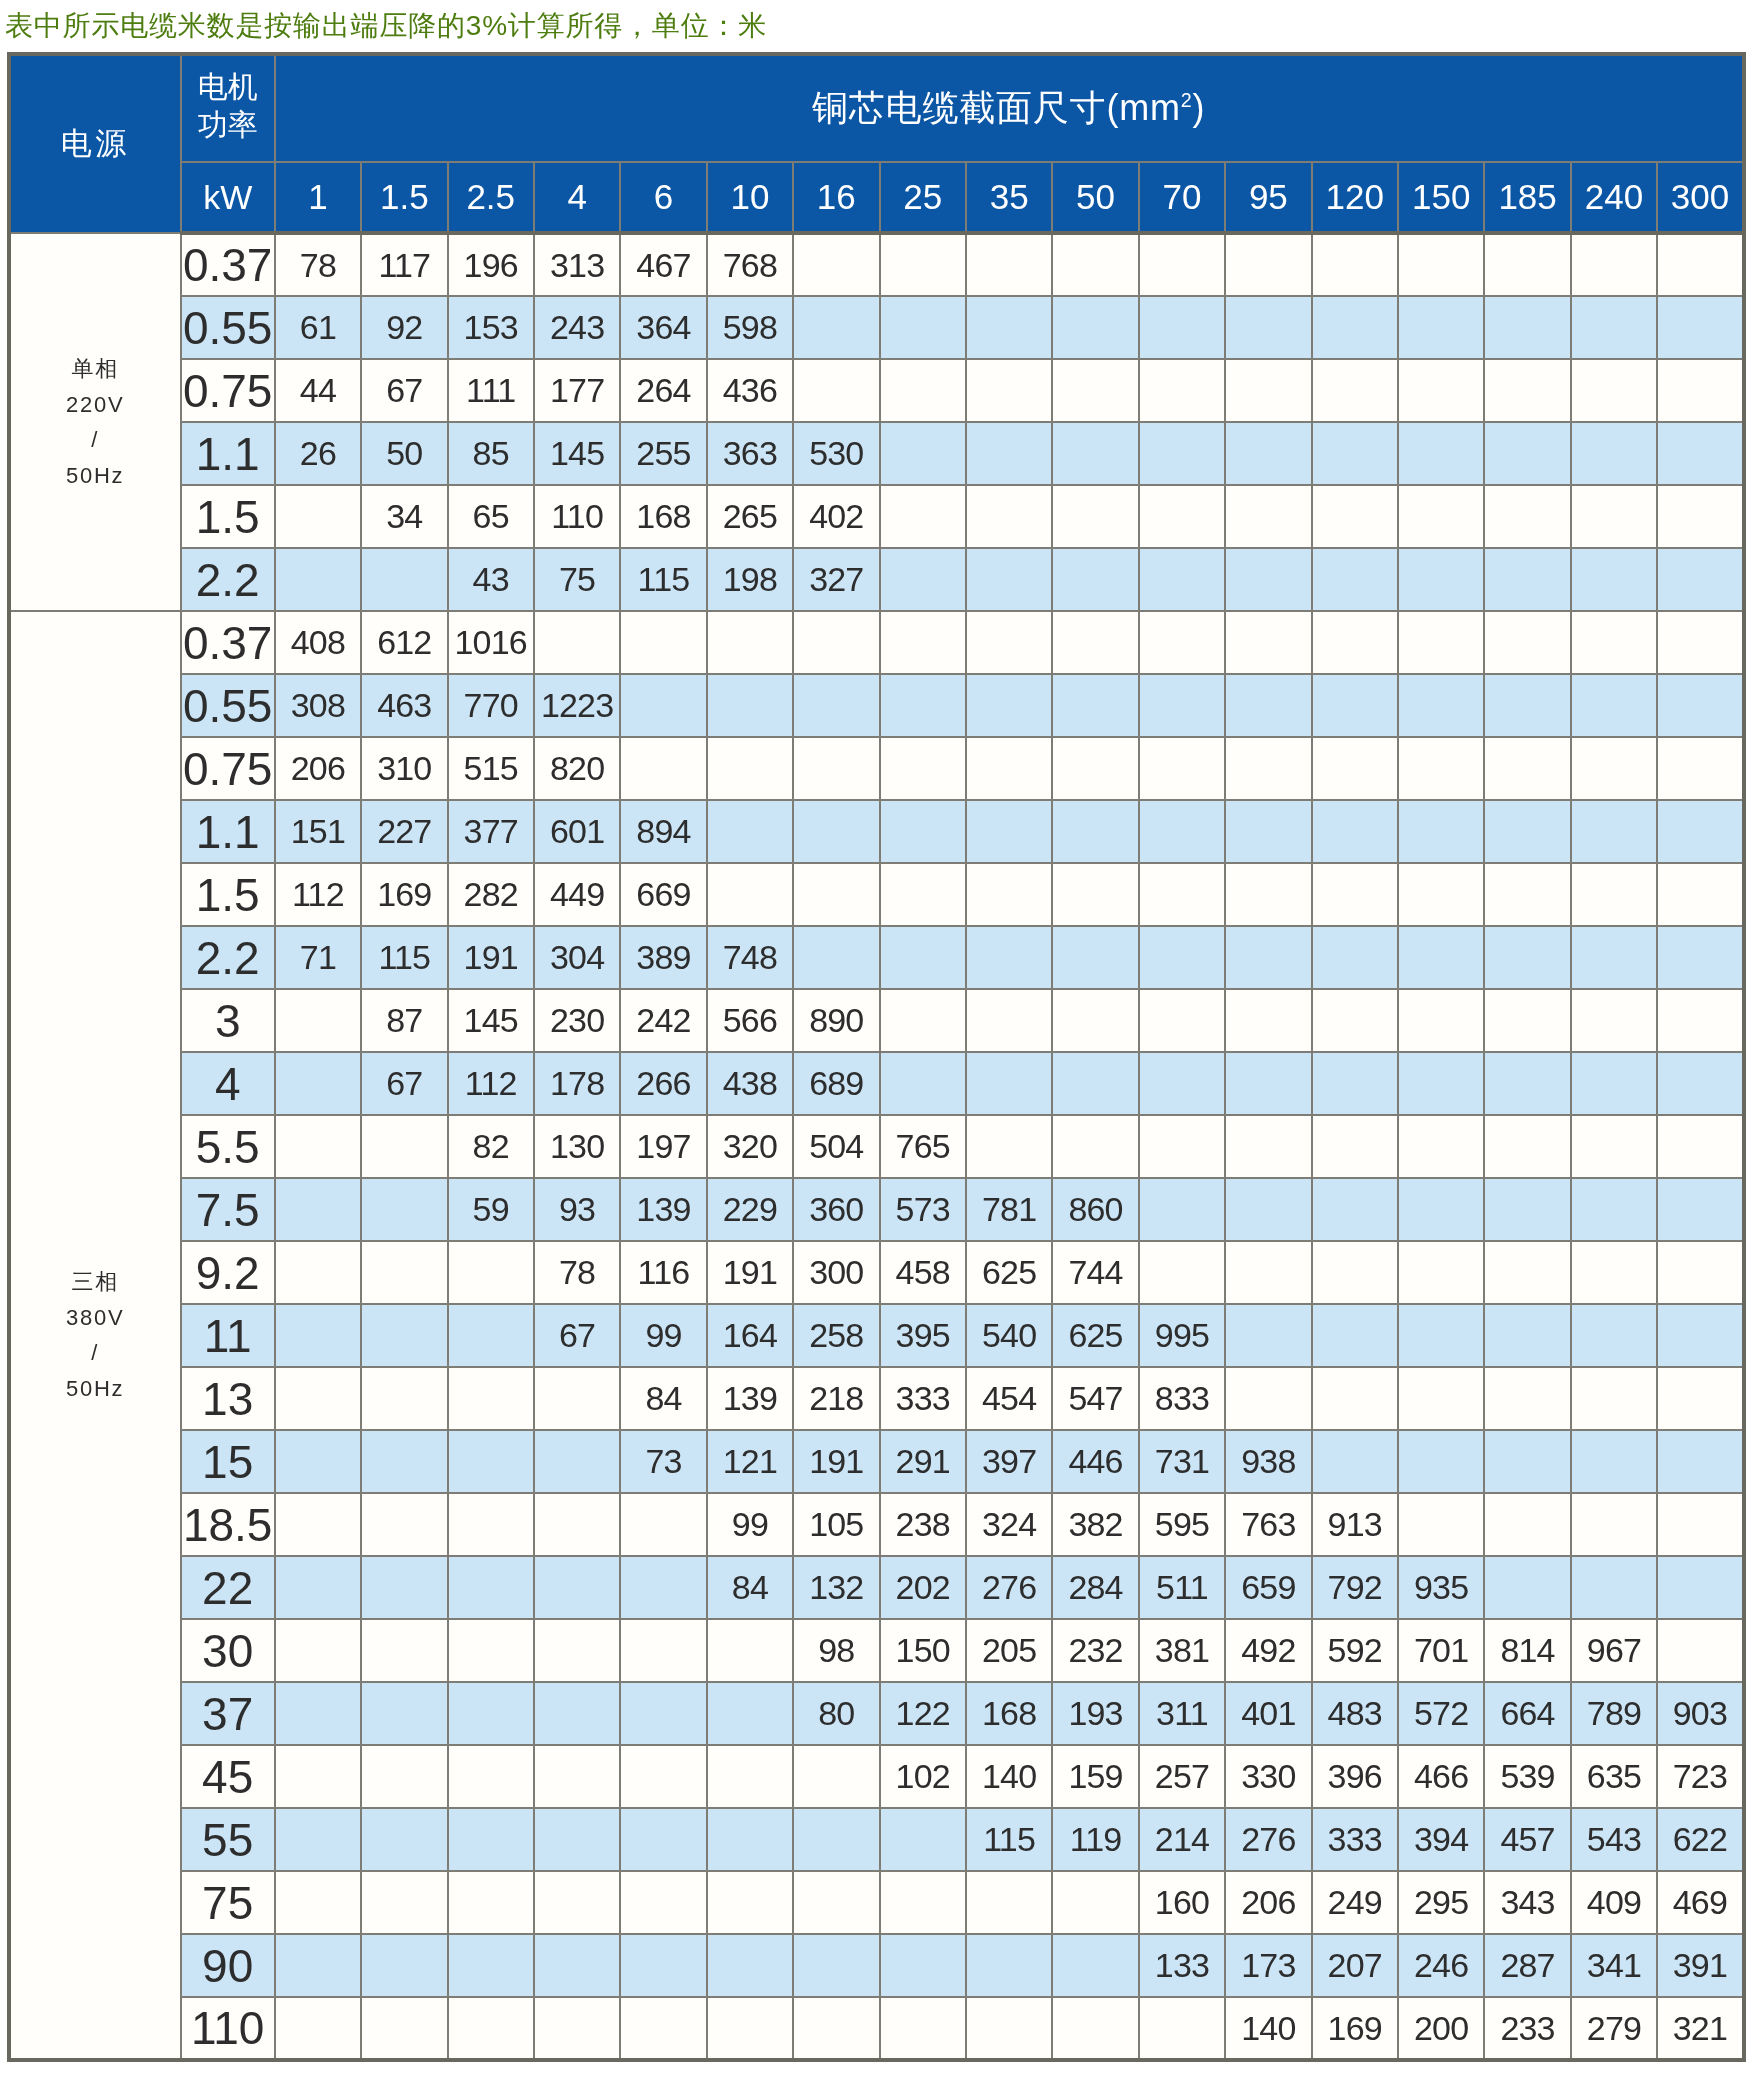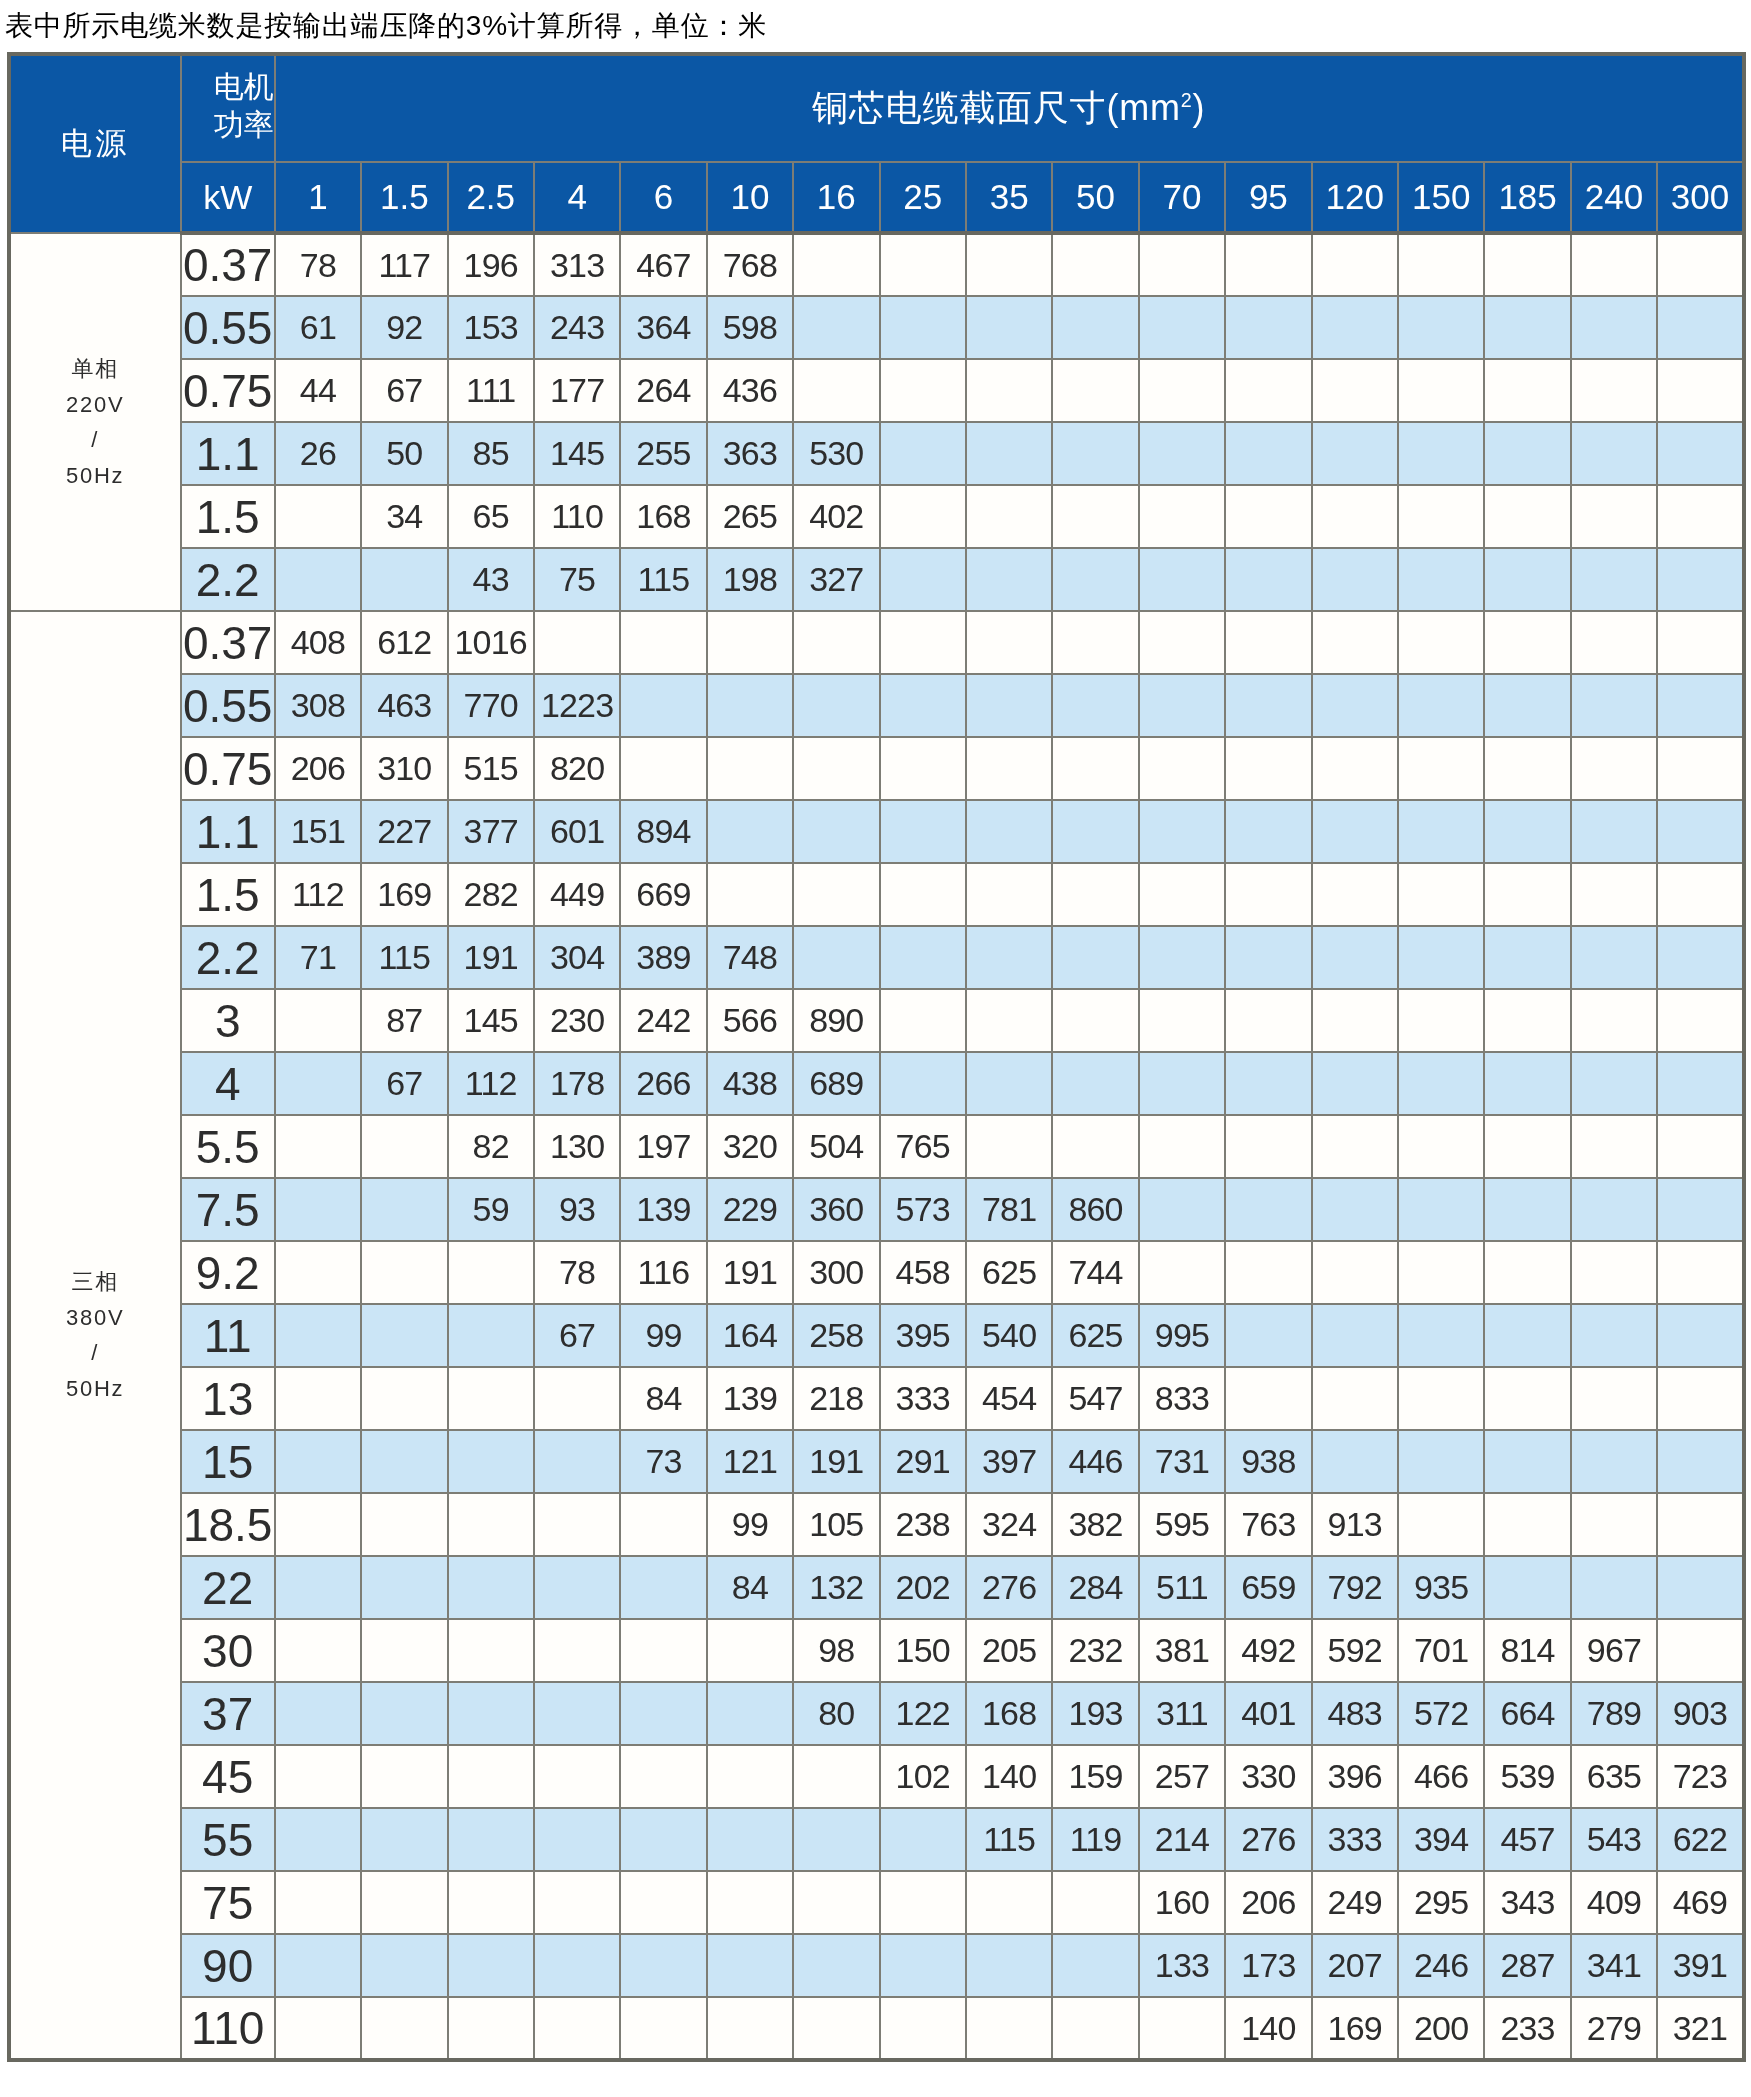--- a/index.html
+++ b/index.html
@@ -13,21 +13,21 @@
   }
   html,body{margin:0;padding:0;background:#ffffff;}
   body{
     width:1752px;height:2097px;
     font-family:"Liberation Sans","DejaVu Sans",sans-serif;
     color:var(--body-text);
     overflow:hidden;
   }
   .title{
     font-size:28px;
-    color:#000000;
+    color:#4d7c0f;
     padding:6.7px 0 7.6px 5px;
     letter-spacing:0.8px;
   }
   table.cable-table{
     border-collapse:collapse;
     table-layout:fixed;
     width:1739px;
     margin-left:6.7px;
     border:4.2px solid var(--outer-border);
   }
@@ -43,21 +43,21 @@
   thead th{
     background:var(--header-bg);
     color:var(--header-text);
     font-weight:normal;
   }
   thead tr.hrow1{height:108px;}
   thead tr.hrow2{height:71px;}
   thead tr.hrow2 th{font-size:35px;}
   thead tr.hrow2 th.col-kw{font-size:34px;}
   thead tr:last-child th{border-bottom:4.2px solid var(--outer-border);}
-  .motor-header{font-size:30px;line-height:1.25;vertical-align:top;padding-top:11.8px;text-align:right;}
+  .motor-header{font-size:30px;line-height:1.25;vertical-align:top;padding-top:11.8px;}
   .span-header{font-size:36px;letter-spacing:0.8px;}
   .span-header sup{font-size:0.55em;}
   .source-header{font-size:31px;letter-spacing:3.4px;font-family:Liberation Mono, monospace;}
   tbody tr{height:63px;background:var(--row-bg);}
   tbody tr.alt{background:var(--alt-row-bg);}
   td.source-label{
     background:var(--row-bg);
     font-size:22px;
     line-height:1.62;
     letter-spacing:1.7px;

